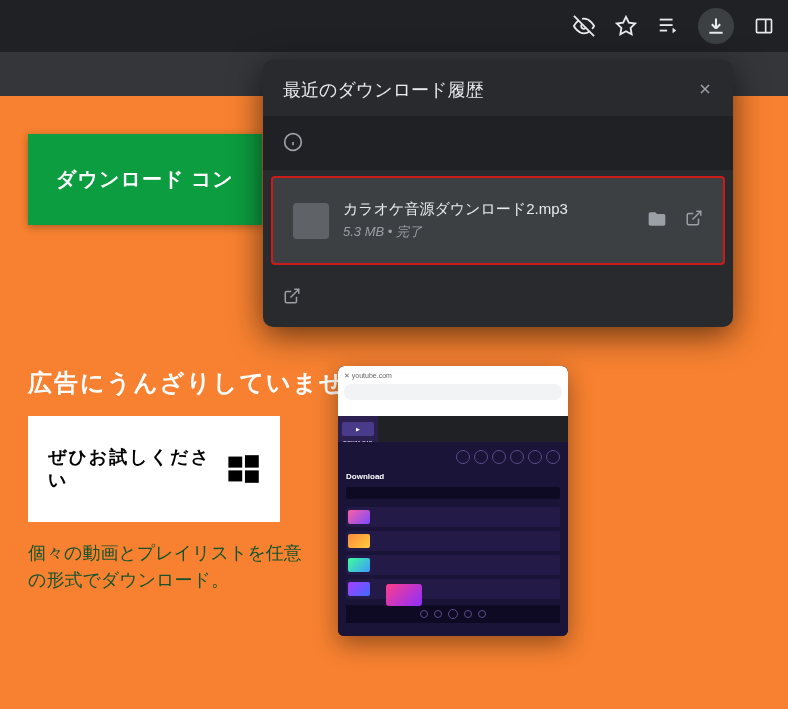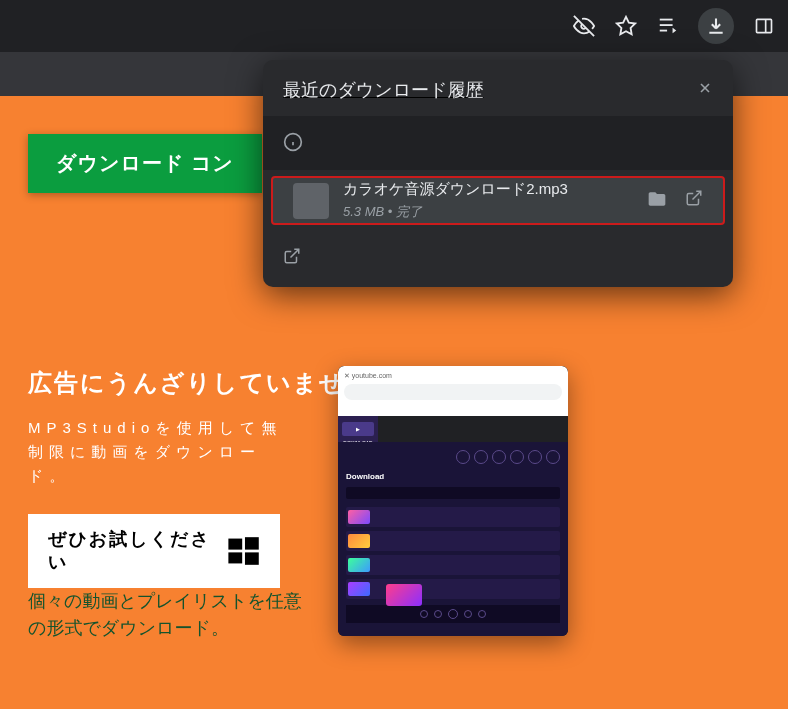--- a/index.html
+++ b/index.html
@@ -48,21 +48,21 @@
       background: #f78130;
     }
     .download-btn {
       position: absolute;
       top: 38px;
       left: 28px;
       background: #0b9d3f;
       color: #fff;
       font-size: 20px;
       font-weight: 600;
-      padding: 16px 28px;
+      padding: 32px 28px;
       border: none;
       cursor: pointer;
       box-shadow: 0 2px 8px rgba(0,0,0,0.3);
       letter-spacing: 1px;
     }
     .promo-section {
       position: absolute;
       top: 270px;
       left: 28px;
       width: 550px;
@@ -79,26 +79,27 @@
       color: #fff;
       font-size: 15px;
       letter-spacing: 6px;
       line-height: 1.6;
       margin-bottom: 26px;
       width: 260px;
     }
     .try-btn {
       background: #fff;
       border: none;
-      padding: 14px 20px;
+      padding: 30px 20px;
       width: 252px;
       display: flex;
       align-items: center;
       justify-content: flex-end;
       cursor: pointer;
+      margin-bottom: 18px;
     }
     .try-btn-text {
       font-size: 18px;
       font-weight: 700;
       letter-spacing: 2px;
       text-align: left;
       line-height: 1.3;
     }
     .windows-icon {
       width: 34px;
@@ -215,23 +216,23 @@
       top: 60px;
       right: 55px;
       width: 470px;
       background: #292a2d;
       border-radius: 10px;
       box-shadow: 0 8px 32px rgba(0,0,0,0.6);
       z-index: 100;
     }
     .popup-header {
       display: flex;
+      align-items: center;
       justify-content: space-between;
       padding: 18px 20px 14px;
-      text-decoration: underline;
     }
     .popup-title {
       color: #e8eaed;
       font-size: 18px;
     }
     .popup-close {
       color: #9aa0a6;
       cursor: pointer;
       font-size: 20px;
     }
@@ -248,21 +249,21 @@
       margin-top: 2px;
     }
     .info-text {
       color: #e8eaed;
       font-size: 14px;
       line-height: 1.6;
     }
     .download-item {
       display: flex;
       align-items: center;
-      padding: 2px 20px;
+      padding: 22px 20px;
       gap: 14px;
       margin: 6px 8px;
       border: 2px solid #cc1b1b;
       background: #3c4043;
       border-radius: 4px;
     }
     .file-thumb {
       width: 36px;
       height: 36px;
       background: #5f6368;
@@ -341,21 +342,20 @@
   </div>
 </div>
 
 <div class="tab-bar"></div>
 
 <div class="page-content">
   <button class="download-btn">ダウンロード コン</button>
 
   <div class="promo-section">
     <h2 class="promo-heading">広告にうんざりしていませんか？</h2>
-    <p class="promo-subheading">MP3Studioを使用して無制限に動画をダウンロード。</p>
     <button class="try-btn">
       <span class="try-btn-text">ぜひお試しください</span>
       <svg class="windows-icon" viewBox="0 0 24 24" fill="#000">
         <rect x="1" y="3" width="10" height="8"></rect>
         <rect x="13" y="2" width="10" height="9"></rect>
         <rect x="1" y="13" width="10" height="8"></rect>
         <rect x="13" y="13" width="10" height="9"></rect>
       </svg>
     </button>
     <p class="promo-footer">個々の動画とプレイリストを任意の形式でダウンロード。</p>

